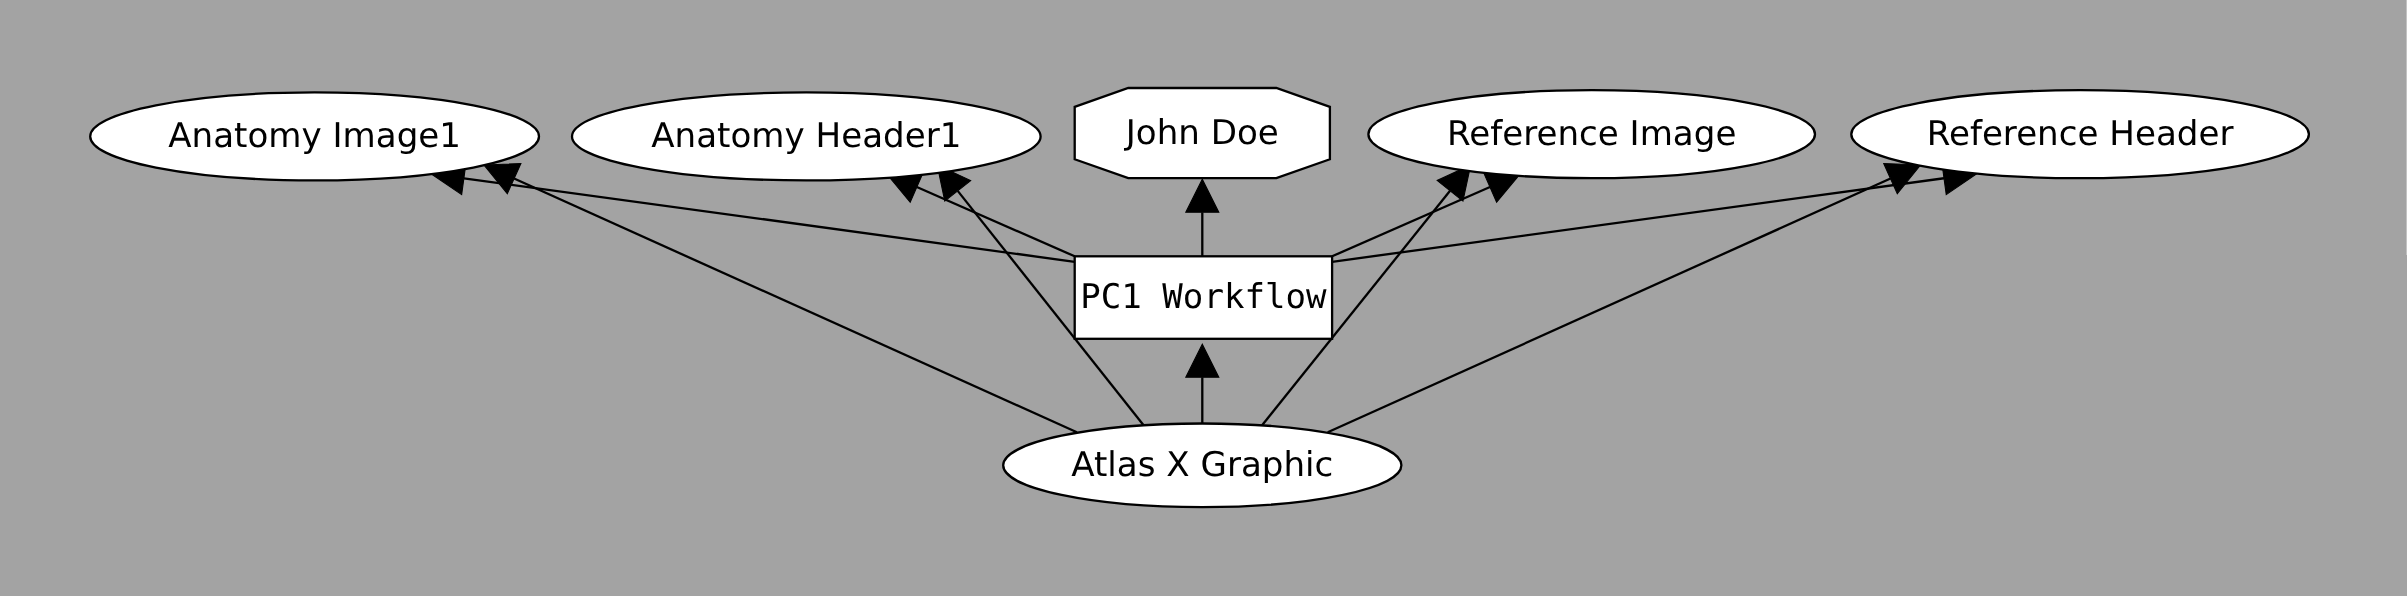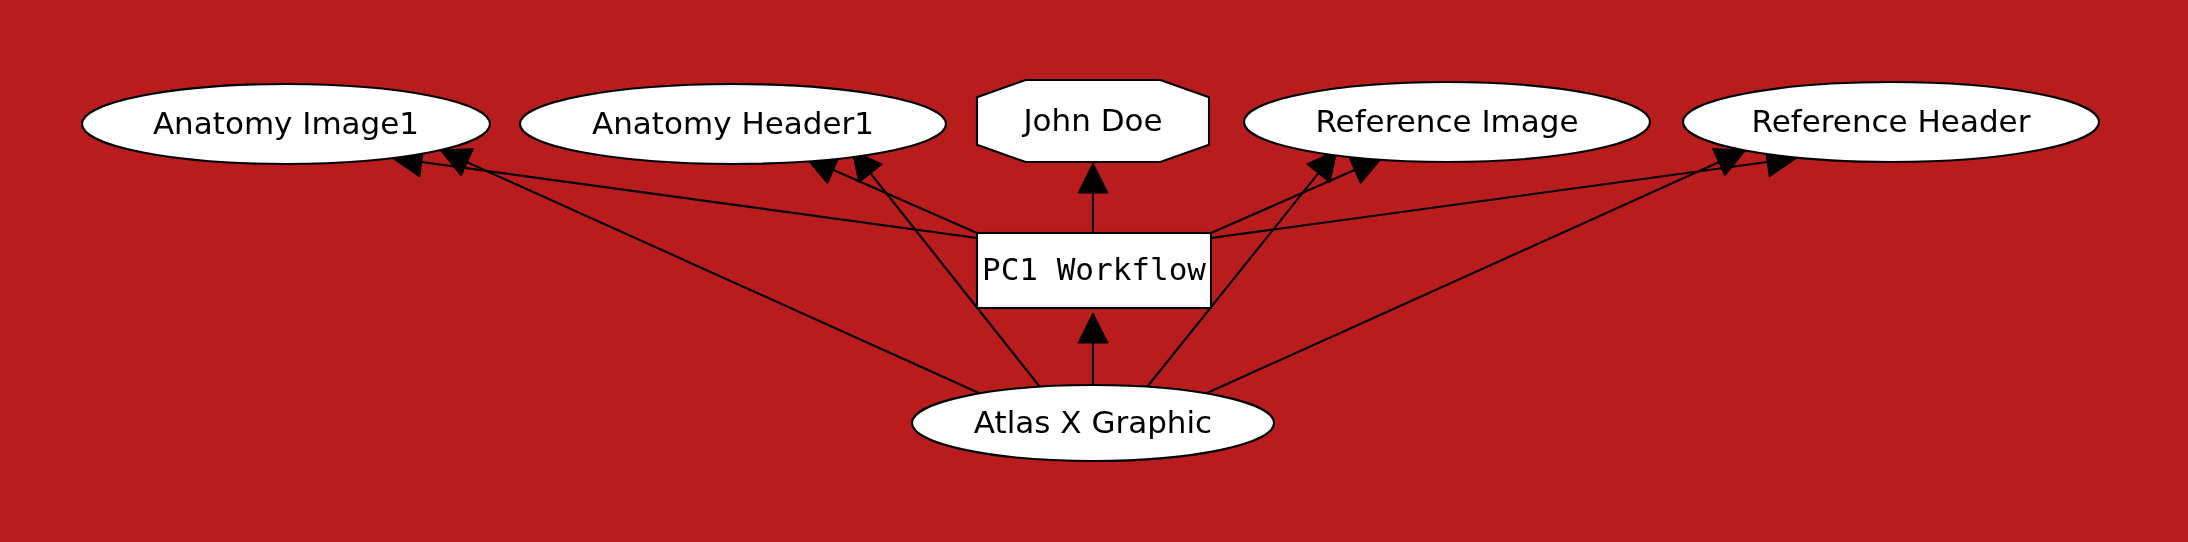--- a/index.html
+++ b/index.html
@@ -8,21 +8,21 @@
     padding: 0;
     background: #ffffff;
   }
   body {
     font-family: "DejaVu Sans", "Liberation Sans", sans-serif;
   }
   #canvas {
     position: relative;
     width: 2188px;
     height: 542px;
-    background: #b91c1c;
+    background: #a3a3a3;
     overflow: hidden;
   }
   #graph-svg {
     position: absolute;
     top: 0;
     left: 0;
     width: 2188px;
     height: 542px;
     display: block;
   }

